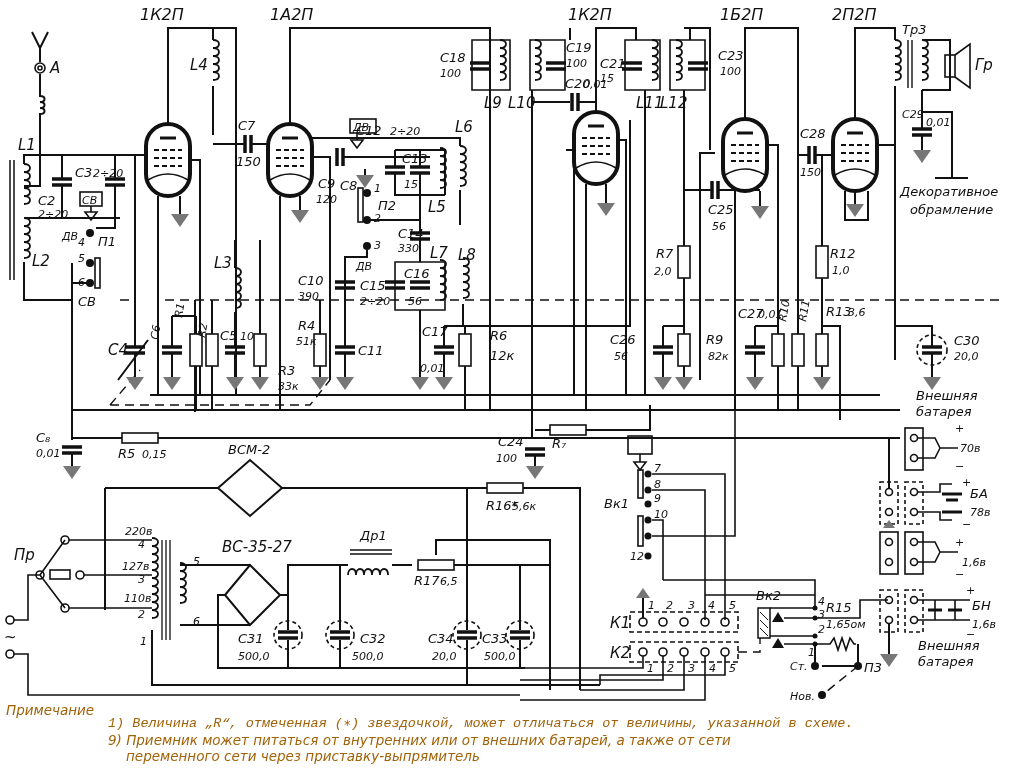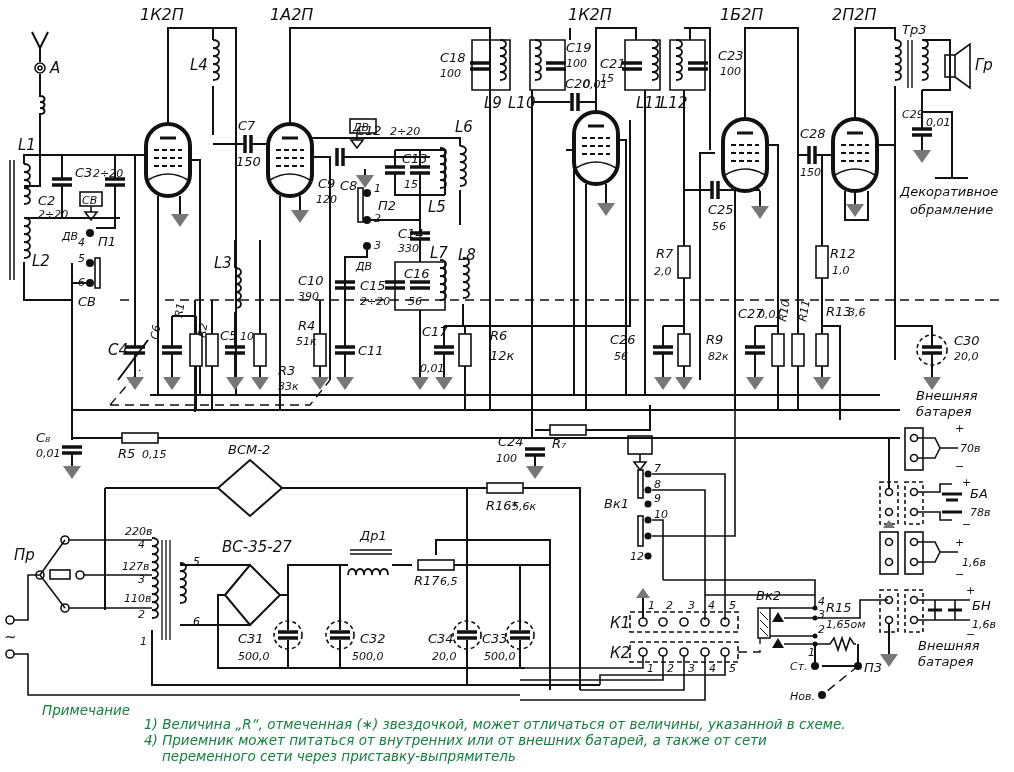--- a/index.html
+++ b/index.html
@@ -11,21 +11,21 @@
   .tube{stroke:#111;stroke-width:4;fill:#fff;}
   .res{stroke:#111;stroke-width:1.6;fill:#fff;}
   .cap{stroke:#111;stroke-width:3.5;}
   .gnd{fill:#777;}
   .dot{fill:#111;}
   .lbl{font-family:"DejaVu Sans",sans-serif;font-style:italic;font-size:13px;fill:#111;}
   .lblb{font-family:"DejaVu Sans",sans-serif;font-style:italic;font-size:15px;fill:#111;}
   .lbls{font-family:"DejaVu Sans",sans-serif;font-style:italic;font-size:11px;fill:#111;}
   .tubename{font-family:"DejaVu Sans",sans-serif;font-style:italic;font-size:16px;fill:#111;}
   .coil{stroke:#111;stroke-width:1.8;fill:none;}
-  .note{position:absolute;font-family:"DejaVu Sans",sans-serif;font-style:italic;font-size:13.5px;color:#15803d;white-space:nowrap;line-height:16px;margin-left:36px;}
+  .note{position:absolute;font-family:"DejaVu Sans",sans-serif;font-style:italic;font-size:13.5px;color:#a16207;white-space:nowrap;line-height:16px;}
 </style>
 </head>
 <body>
 
 <svg width="1014" height="772" viewBox="0 0 1014 772">
   <defs>
     <g id="ground">
       <path d="M-9,0 L9,0 L0,13 Z" class="gnd"></path>
       <line x1="0" y1="-6" x2="0" y2="0" stroke="#111" stroke-width="2"></line>
     </g>
@@ -617,15 +617,15 @@
     <text x="966" y="638" class="lbls">−</text>
 
     <text x="916" y="400" class="lbl">Внешняя</text>
     <text x="916" y="416" class="lbl">батарея</text>
     <text x="918" y="650" class="lbl">Внешняя</text>
     <text x="918" y="666" class="lbl">батарея</text>
   </g>
 </svg>
 
 <div class="note" style="left:6px;top:702px;">Примечание</div>
-<div class="note" style="left:108px;top:716px;">1)  Величина „R“, отмеченная (∗) звездочкой, может отличаться от величины, указанной в схеме.</div>
-<div class="note" style="left:108px;top:732px;">4)  Приемник может питаться от внутренних или от внешних батарей, а также от сети</div>
+<div class="note" style="left:108px;top:716px;font-family:Liberation Mono, monospace;">1)  Величина „R“, отмеченная (∗) звездочкой, может отличаться от величины, указанной в схеме.</div>
+<div class="note" style="left:108px;top:732px;">9)  Приемник может питаться от внутренних или от внешних батарей, а также от сети</div>
 <div class="note" style="left:126px;top:748px;">переменного сети через приставку-выпрямитель</div>
 
 </body></html>

